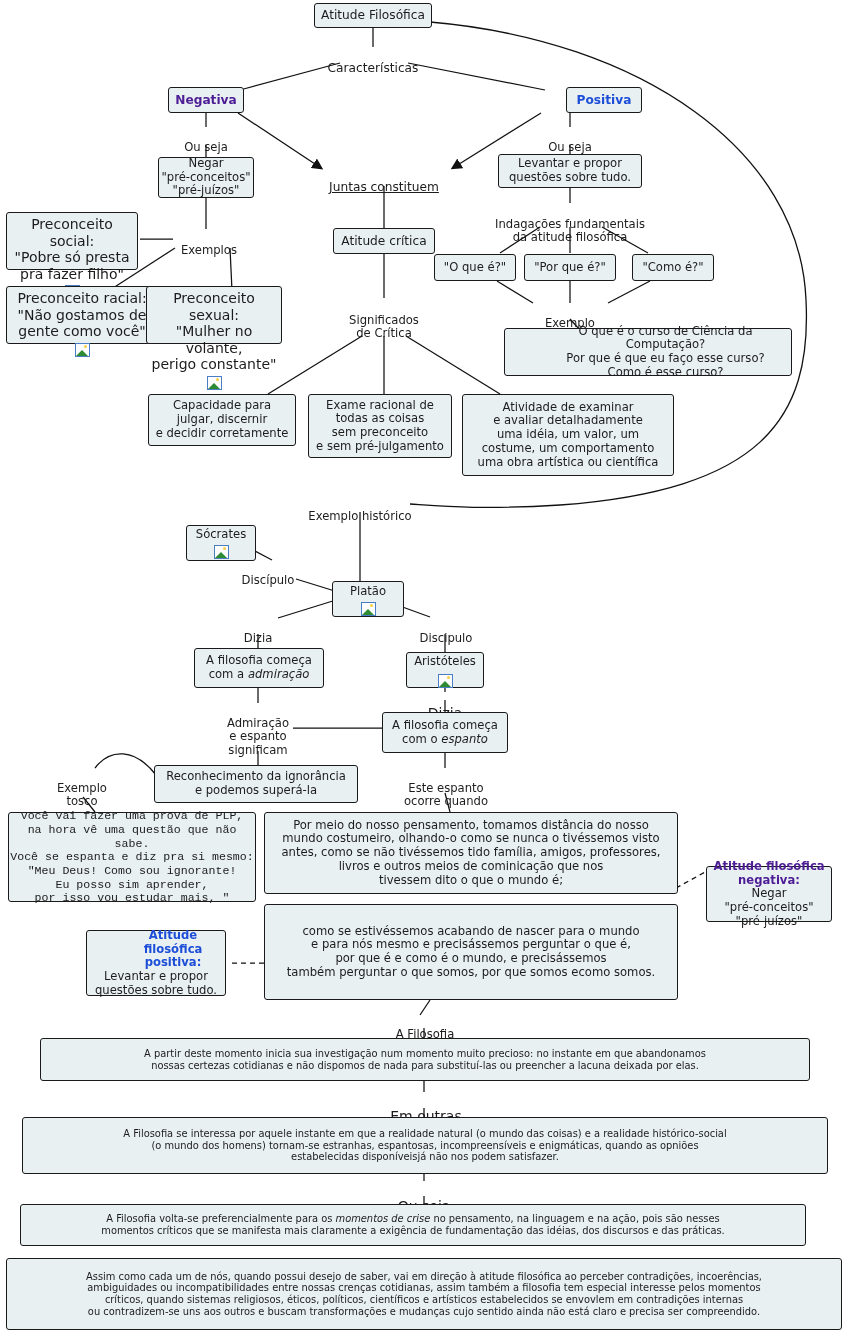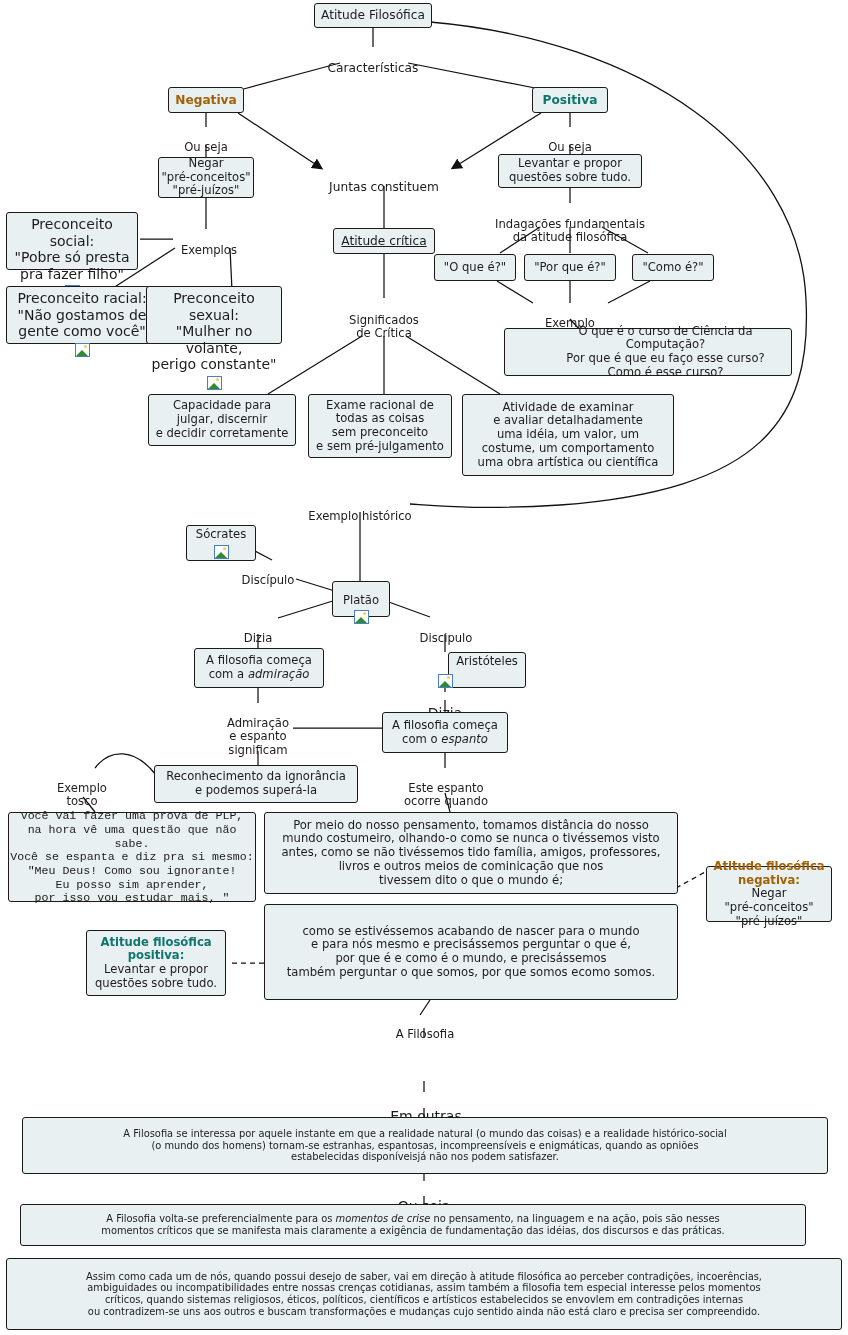--- a/index.html
+++ b/index.html
@@ -46,22 +46,22 @@
     text-align: center;
     line-height: 1.18;
     white-space: pre-line;
     z-index: 2;
   }
   .f12 { font-size: 12.2px; }
   .f115 { font-size: 11.6px; }
   .f105 { font-size: 14px; }
   .f10 { font-size: 9.9px; }
   .bold { font-weight: bold; }
-  .red { color: #a16207; }
-  .navy { color: #0f766e; }
+  .red { color: #4c1d95; }
+  .navy { color: #1d4ed8; margin-left: 34px; }
   .ital { font-style: italic; }
   .node.wide-text { padding: 3px 7px; }
   .pic-icon {
     display: block;
     width: 15px;
     height: 14px;
     margin-top: 2px;
     box-sizing: border-box;
     border: 1.6px solid #4a7ec4;
     background: #fdfdfd;
@@ -219,25 +219,25 @@
     <span>Negar
 "pré-conceitos"
 "pré-juízos"</span>
   </div>
 
   <div class="node f115" style="left:498px; top:154px; width:144px; height:34px;">
     <span>Levantar e propor
 questões sobre tudo.</span>
   </div>
 
-  <div class="label f12" style="left:314px; top:166px; width:140px;">
+  <div class="label f12" style="left:314px; top:166px; width:140px;text-decoration:underline;">
     <span>Juntas constituem</span>
   </div>
 
-  <div class="node f12" style="left:333px; top:228px; width:102px; height:26px;text-decoration:underline;">
+  <div class="node f12" style="left:333px; top:228px; width:102px; height:26px;">
     <span>Atitude crítica</span>
   </div>
 
   <div class="label f115" style="left:173px; top:230px; width:72px;">
     <span>Exemplos</span>
   </div>
 
   <div class="node f105" style="left:6px; top:212px; width:132px; height:58px; justify-content:flex-start; padding-top:3px;">
     <span>Preconceito social:
 "Pobre só presta
@@ -318,39 +318,39 @@
 
   <div class="node f115" style="left:186px; top:525px; width:70px; height:36px; justify-content:flex-start; padding-top:2px;">
     <span>Sócrates</span>
     <span class="pic-wrap"><i class="pic-icon"></i></span>
   </div>
 
   <div class="label f115" style="left:222px; top:560px; width:92px;">
     <span>Discípulo</span>
   </div>
 
-  <div class="node f115" style="left:332px; top:581px; width:58px; height:36px; justify-content:center; padding-top:20px;">
+  <div class="node f115" style="left:332px; top:581px; width:72px; height:36px; justify-content:flex-end; padding-top:20px;">
     <span>Platão</span>
     <span class="pic-wrap"><i class="pic-icon"></i></span>
   </div>
 
   <div class="label f115" style="left:222px; top:618px; width:72px;">
     <span>Dizia</span>
   </div>
 
   <div class="label f115" style="left:404px; top:618px; width:84px;">
     <span>Discipulo</span>
   </div>
 
   <div class="node f115" style="left:194px; top:648px; width:130px; height:40px;">
     <span><span>A filosofia começa
 com a </span><span class="ital">admiração</span></span>
   </div>
 
-  <div class="node f115" style="left:406px; top:652px; width:78px; height:36px; justify-content:flex-start; padding-top:2px;margin-left:42px;">
+  <div class="node f115" style="left:406px; top:652px; width:78px; height:36px; justify-content:flex-start; padding-top:2px;">
     <span>Aristóteles</span>
   </div>
   <span class="pic-wrap" style="position:absolute; left:438px; top:672px; z-index:4;">
       <i class="pic-icon"></i>
     </span>
 
   <div class="label f105" style="left:415px; top:688px; width:60px;">
     <span>Dizia</span>
   </div>
 
@@ -416,20 +416,24 @@
     <span>como se estivéssemos acabando de nascer para o mundo
 e para nós mesmo e precisássemos perguntar o que é,
 por que é e como é o mundo, e precisássemos
 também perguntar o que somos, por que somos ecomo somos.</span>
   </div>
 
   <div class="label f115" style="left:370px; top:1014px; width:110px;">
     <span>A Filosofia</span>
   </div>
 
+  <div class="node f10 wide-text" style="left:40px; top:1038px; width:770px; height:43px;">
+    <span>A partir deste momento inicia sua investigação num momento muito precioso: no instante em que abandonamos
+nossas certezas cotidianas e não dispomos de nada para substituí-las ou preencher a lacuna deixada por elas.</span>
+  </div>
 
   <div class="label f105" style="left:366px; top:1091px; width:120px;">
     <span>Em outras palavras</span>
   </div>
 
   <div class="node f10 wide-text" style="left:22px; top:1117px; width:806px; height:57px;">
     <span>A Filosofia se interessa por aquele instante em que a realidade natural (o mundo das coisas) e a realidade histórico-social
 (o mundo dos homens) tornam-se estranhas, espantosas, incompreensíveis e enigmáticas, quando as opniões
 estabelecidas disponíveisjá não nos podem satisfazer.</span>
   </div>

